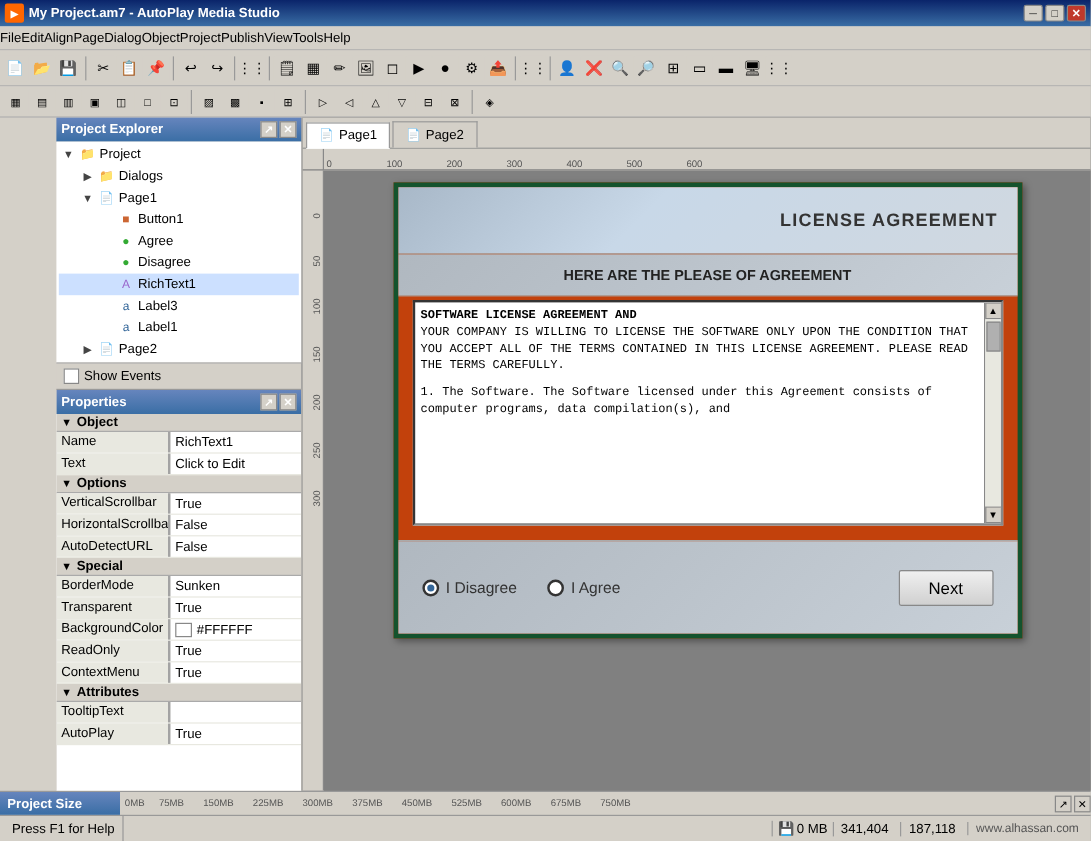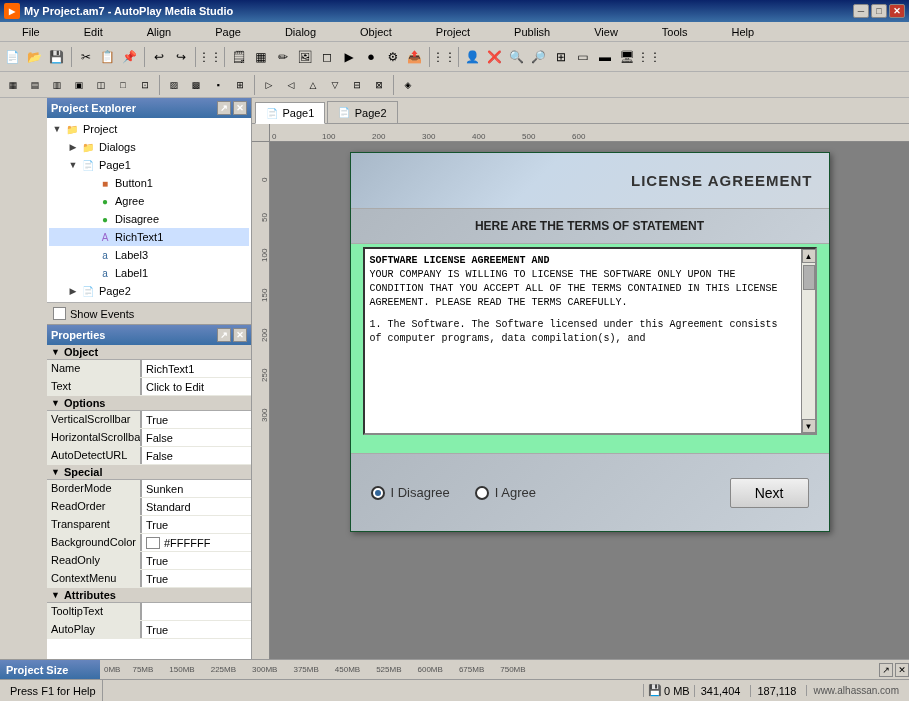--- a/index.html
+++ b/index.html
@@ -8,21 +8,21 @@
     
     .titlebar { background: linear-gradient(to bottom, #0a246a, #3a6ea5); color: white; height: 22px; display: flex; align-items: center; padding: 0 4px; font-size: 11px; font-weight: bold; }
     .titlebar-icon { width: 16px; height: 16px; margin-right: 4px; background: #ff6600; border-radius: 2px; display: flex; align-items: center; justify-content: center; font-size: 8px; color: white; }
     .titlebar-title { flex: 1; }
     .titlebar-buttons { display: flex; gap: 2px; }
     .titlebar-btn { width: 16px; height: 14px; background: #d4d0c8; border: 1px solid #888; border-radius: 2px; display: flex; align-items: center; justify-content: center; font-size: 9px; cursor: pointer; color: #333; }
     .titlebar-btn.close { background: #c0392b; color: white; }
 
     
     .menubar { background: #d4d0c8; height: 20px; display: flex; align-items: center; border-bottom: 1px solid #b0b0b0; }
-    .menubar-item { padding: 2px 22px; font-size: 11px; cursor: pointer; color: #000; }
+    .menubar-item { padding: 2px 0; font-size: 11px; cursor: pointer; color: #000; }
 
     
     .toolbar-row { background: #d4d0c8; border-bottom: 1px solid #b0b0b0; display: flex; align-items: center; padding: 2px 2px; height: 30px; flex-wrap: nowrap; }
     .tb-sep { width: 1px; height: 20px; background: #999; margin: 0 3px; }
     .tb-btn { width: 22px; height: 22px; background: #d4d0c8; border: 1px solid transparent; border-radius: 2px; display: flex; align-items: center; justify-content: center; cursor: pointer; font-size: 12px; }
     .toolbar-row2 { background: #d4d0c8; border-bottom: 1px solid #b0b0b0; display: flex; align-items: center; padding: 2px 2px; height: 26px; }
 
     
     .main-layout { display: flex; height: calc(701px - 22px - 20px - 30px - 26px - 20px - 22px); }
 
@@ -293,24 +293,20 @@
 
         <div class="prop-section">
           <span class="prop-section-icon">▼</span>
           <span>Special</span>
         </div>
         <div class="prop-row">
           <div class="prop-name">BorderMode</div>
           <div class="prop-value">Sunken</div>
         </div>
         <div class="prop-row">
-          <div class="prop-name">ReadOrder</div>
-          <div class="prop-value">Standard</div>
-        </div>
-        <div class="prop-row">
           <div class="prop-name">Transparent</div>
           <div class="prop-value">True</div>
         </div>
         <div class="prop-row">
           <div class="prop-name">BackgroundColor</div>
           <div class="prop-value">
             <span class="color-swatch" style="background:#FFFFFF;"></span>
             #FFFFFF
           </div>
         </div>
@@ -375,28 +371,28 @@
           <span style="height:40px; writing-mode:vertical-lr; transform:rotate(180deg);">200</span>
           <span style="height:40px; writing-mode:vertical-lr; transform:rotate(180deg);">250</span>
           <span style="height:40px; writing-mode:vertical-lr; transform:rotate(180deg);">300</span>
         </div>
       </div>
 
       <div style="position:absolute; top:0; left:0; width:18px; height:18px; background:#d4d0c8; border-right:1px solid #888; border-bottom:1px solid #888; z-index:11;"></div>
 
       <div style="position:absolute; top:18px; left:18px; right:0; bottom:0; overflow:auto; background:#808080; display:flex; align-items:flex-start; justify-content:center; padding:10px;">
 
-        <div style="width:480px; height:380px; background:#86efac; position:relative; box-shadow:2px 2px 6px rgba(0,0,0,0.4); border:1px solid #14532d;">
+        <div style="width:524px; height:380px; background:#c2410c; position:relative; box-shadow:2px 2px 6px rgba(0,0,0,0.4); border:4px solid #14532d;">
 
           <div style="position:absolute; top:0; left:0; right:0; height:55px; background: linear-gradient(135deg, #a8b8c8 0%, #c8d8e8 40%, #d0d8e0 100%); display:flex; align-items:center; justify-content:flex-end; padding-right:16px;">
             <span style="font-size:15px; font-weight:bold; letter-spacing:1px; color:#333;">LICENSE AGREEMENT</span>
           </div>
 
           <div style="position:absolute; top:55px; left:0; right:0; height:36px; background: linear-gradient(135deg, #b0b8c0 0%, #c8d0d8 100%); display:flex; align-items:center; justify-content:center; border-top:1px solid #aaa; border-bottom:1px solid #aaa;">
-            <span style="font-size:12px; font-weight:bold; color:#222;">HERE ARE THE TERMS OF STATEMENT</span>
+            <span style="font-size:12px; font-weight:bold; color:#222;">HERE ARE THE PLEASE OF AGREEMENT</span>
           </div>
 
           <div style="position:absolute; top:94px; left:12px; right:12px; height:188px; background:white; border:2px inset #888; overflow:hidden; display:flex;">
             <div style="flex:1; padding:5px; font-family:'Courier New',monospace; font-size:10px; line-height:1.4; color:#000; overflow:hidden;">
               <div style="font-weight:bold;">SOFTWARE LICENSE AGREEMENT AND</div>
               <div style="margin-bottom:8px;">YOUR COMPANY IS WILLING TO LICENSE THE SOFTWARE ONLY UPON THE CONDITION THAT YOU ACCEPT ALL OF THE TERMS CONTAINED IN THIS LICENSE AGREEMENT.  PLEASE READ THE TERMS CAREFULLY.</div>
               <div>1. The Software.  The Software licensed under this Agreement consists of computer programs, data compilation(s), and</div>
             </div>
 
             <div style="width:14px; background:#e0e0e0; border-left:1px solid #888; display:flex; flex-direction:column;">

